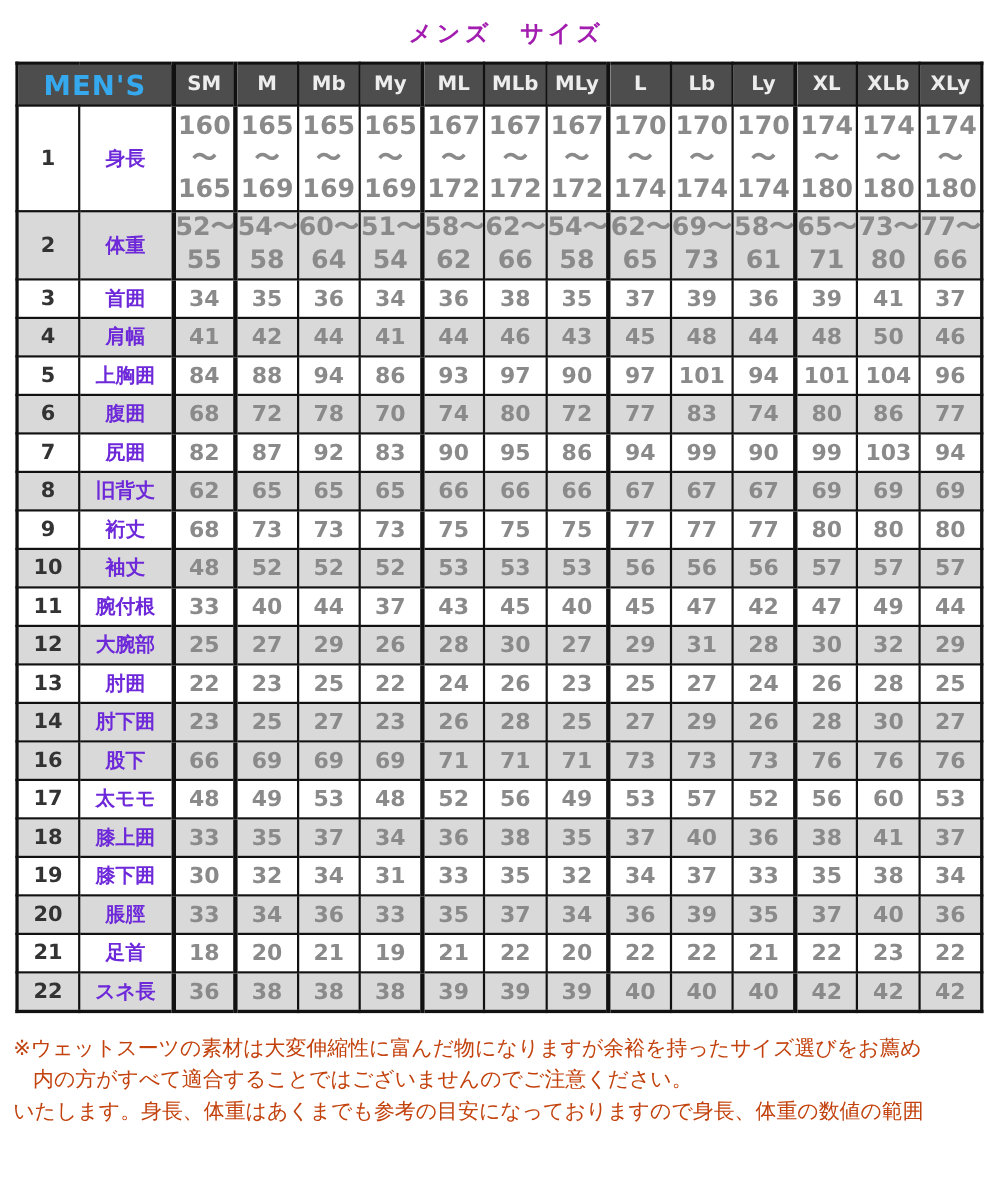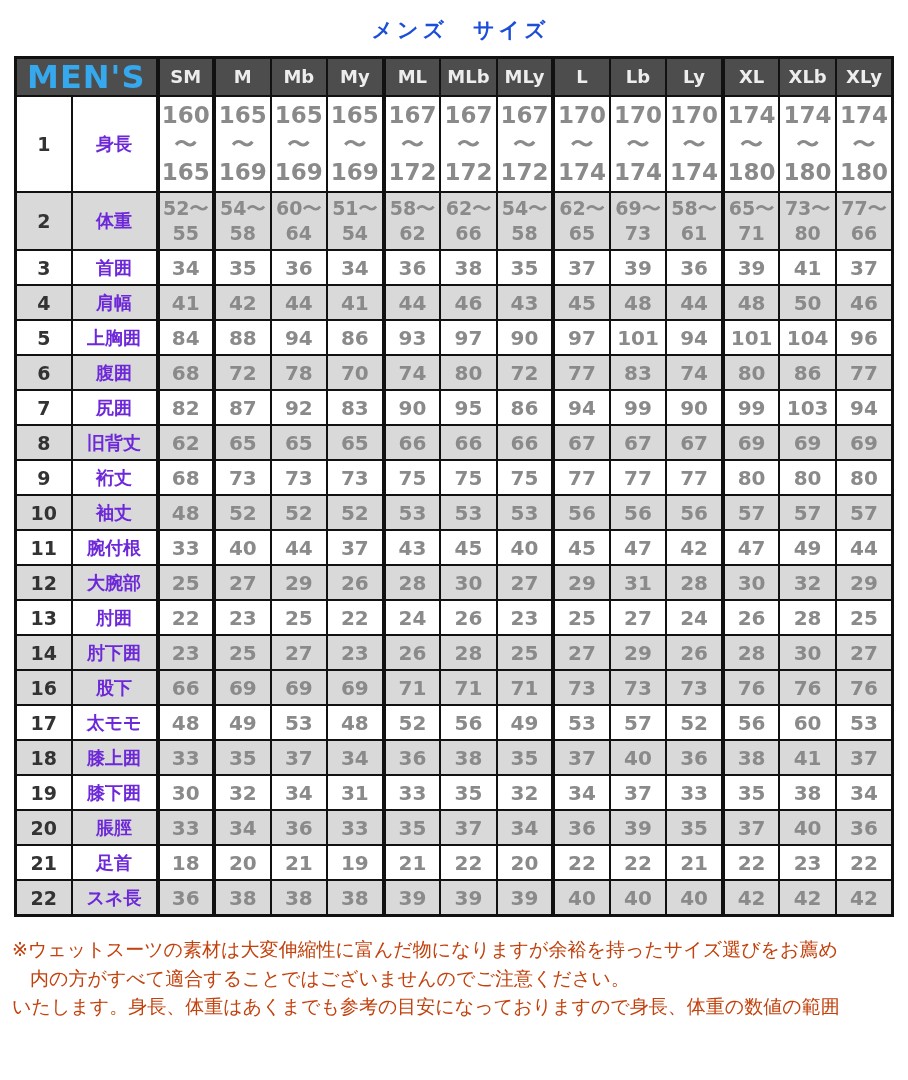--- a/index.html
+++ b/index.html
@@ -7,21 +7,21 @@
     width:908px;height:1080px;
     font-family:"DejaVu Sans","Liberation Sans",sans-serif;
     color:#222;
     position:relative;
     overflow:hidden;
   }
   .page-title{
     text-align:center;
     font-size:21px;
     font-weight:bold;
-    color:#1d4ed8;
+    color:#a21caf;
     letter-spacing:4px;
     padding-top:16px;
     padding-bottom:12px;
     padding-left:13px;
   }
   table.size-table{
     border-collapse:collapse;
     table-layout:fixed;
     width:880px;
     margin:0 auto;
@@ -37,21 +37,21 @@
   .size-table th{
     background:#4d4d4d;
     color:#ededed;
     font-size:18px;
     font-weight:bold;
     height:36px;
     line-height:1;
   }
   th.corner{
     color:#35a8ee;
-    font-size:32px;
+    font-size:25px;
     letter-spacing:1px;
   }
   .grp{border-left:4px solid #111 !important;}
   .row-odd td{background:#ffffff;}
   .row-even td{background:#d9d9d9;}
   td.num{
     font-size:19px;
     font-weight:bold;
     color:#333;
   }
@@ -65,21 +65,21 @@
     font-size:20px;
     font-weight:bold;
     color:#8a8a8a;
     line-height:1.1;
   }
   tr.h-single td{height:33px;}
   tr.h-double td{height:56px;}
   tr.h-triple td{height:94px;}
   td.val .l{display:block;}
   tr.h-triple td.val .l{line-height:1.25;font-size:23px;}
-  tr.h-double td.val .l{line-height:1.3;font-size:19px;}
+  tr.h-double td.val .l{line-height:1.3;font-size:23px;}
   .footer-note{
     width:884px;
     margin:18px auto 0 auto;
     font-size:19px;
     font-weight:500;
     color:#c2410c;
     line-height:1.5;
   }
   .footer-note .ln{white-space:nowrap;}
   .footer-note .ln3{padding-left:18px;}

